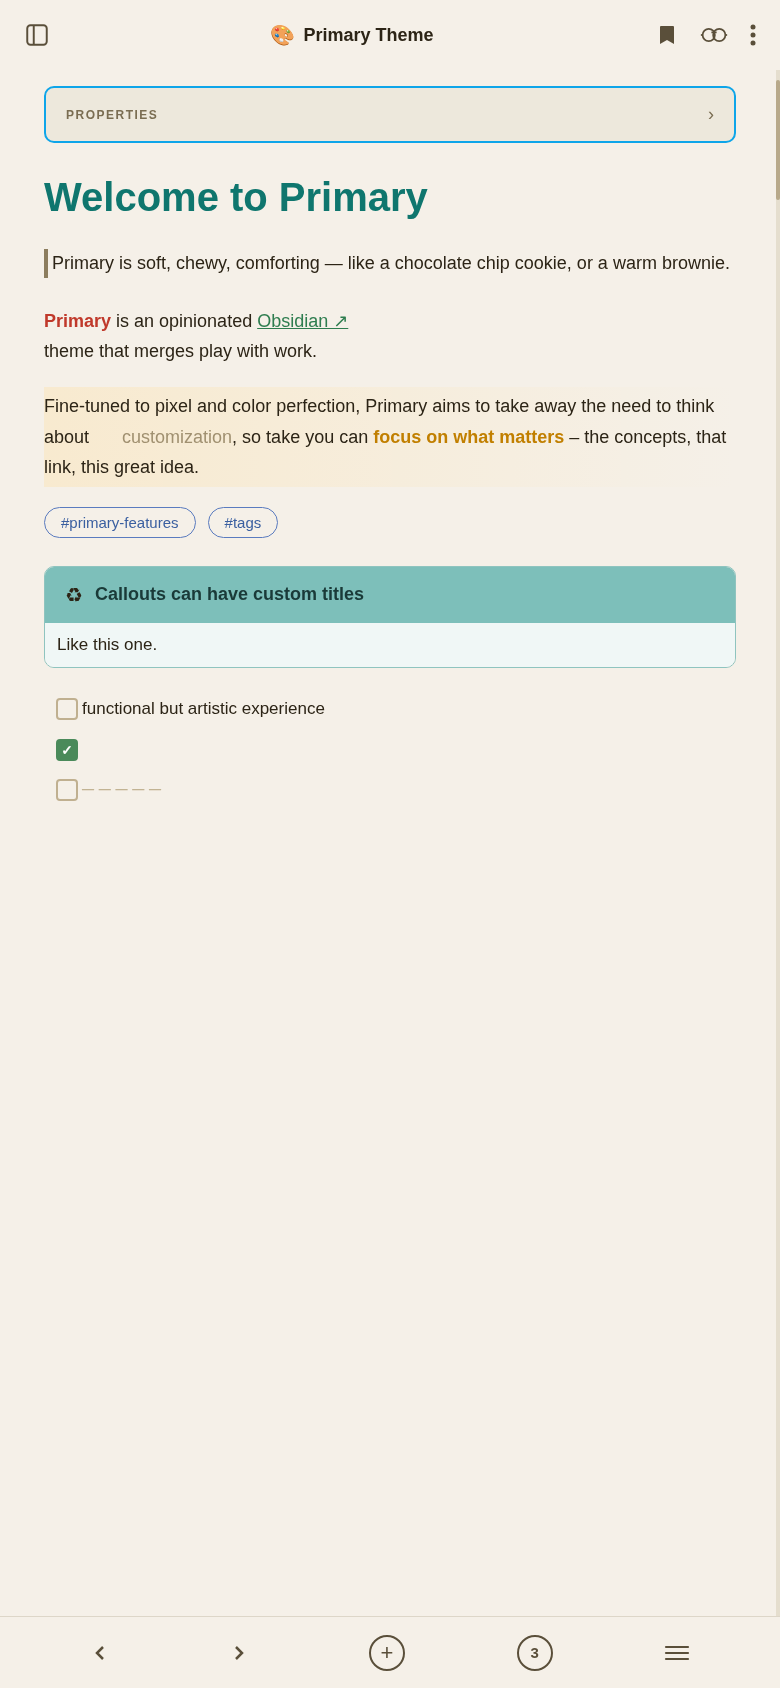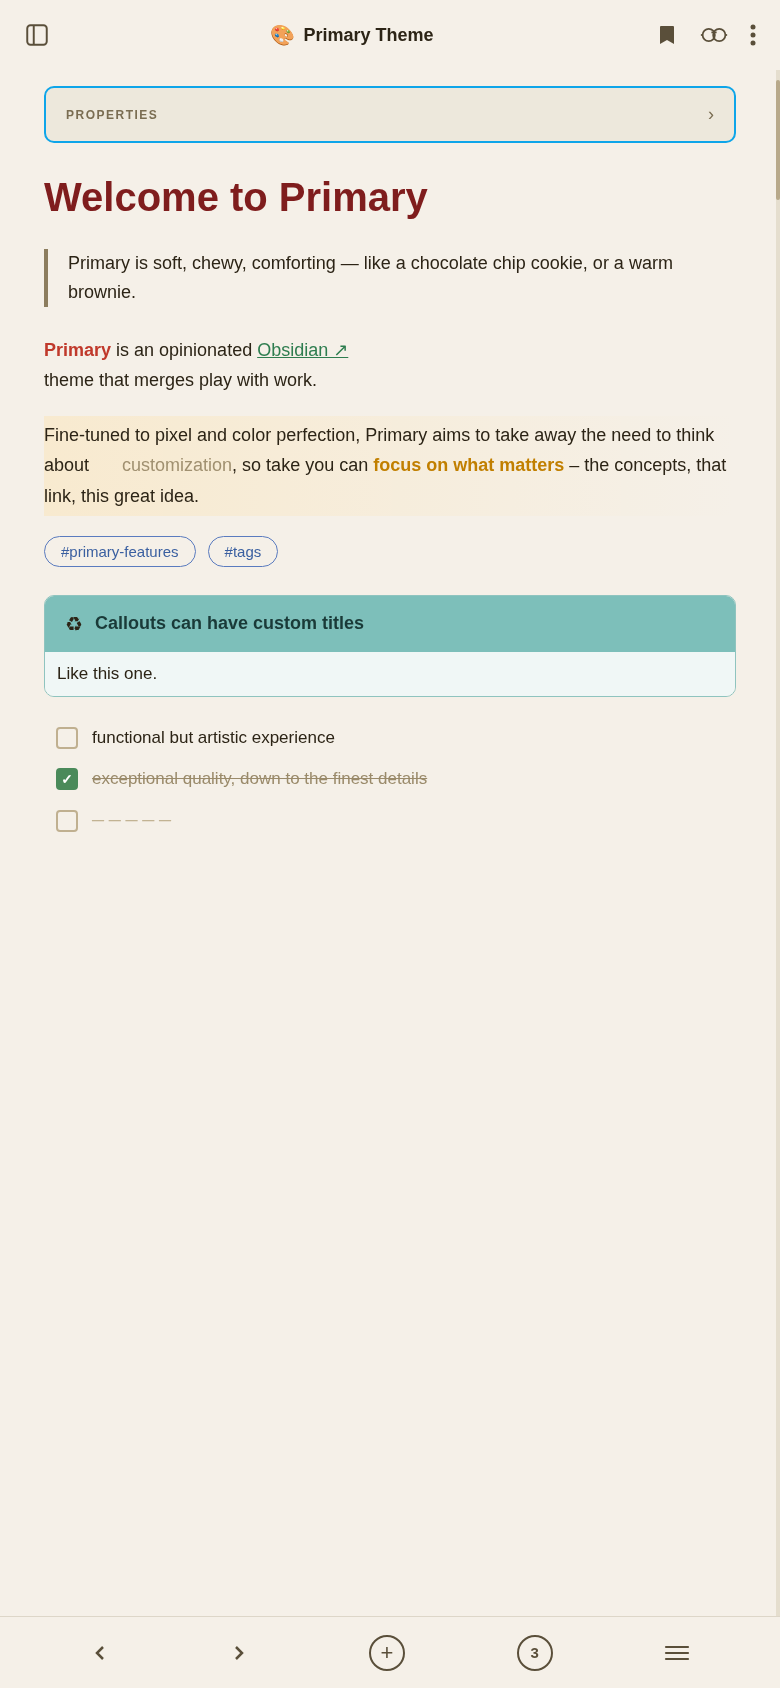--- a/index.html
+++ b/index.html
@@ -104,29 +104,29 @@
 
     .properties-chevron {
       color: #7a6d52;
       font-size: 18px;
     }
 
     
     .page-title {
       font-size: 40px;
       font-weight: 800;
-      color: #7f1d1d;
+      color: #0f766e;
       margin-bottom: 28px;
       line-height: 1.2;
     }
 
     
     .blockquote {
       border-left: 4px solid #8c7d5e;
-      padding-left: 20px;
+      padding-left: 4px;
       margin-bottom: 28px;
     }
 
     .blockquote p {
       font-size: 18px;
       line-height: 1.6;
       color: #2c2416;
     }
 
     
@@ -210,21 +210,21 @@
     
     .checklist {
       display: flex;
       flex-direction: column;
       gap: 16px;
     }
 
     .check-item {
       display: flex;
       align-items: flex-start;
-      gap: 14px;
+      gap: 4px;
       font-size: 17px;
       line-height: 1.5;
       padding-left: 12px;
     }
 
     .checkbox {
       width: 22px;
       height: 22px;
       border: 2px solid #c0b090;
       border-radius: 4px;
@@ -386,21 +386,20 @@
 
   <div class="checklist">
 
     <div class="check-item">
       <div class="checkbox"></div>
       <span class="check-label-unchecked">functional but artistic experience</span>
     </div>
 
     <div class="check-item">
       <div class="checkbox checked"></div>
-      <span class="check-label-checked">exceptional quality, down to the finest details</span>
     </div>
 
 
     <div class="check-item">
       <div class="checkbox"></div>
       <span class="check-label-unchecked" style="color: #c0b090;">─ ─ ─ ─ ─</span>
     </div>
 
   </div>
 

